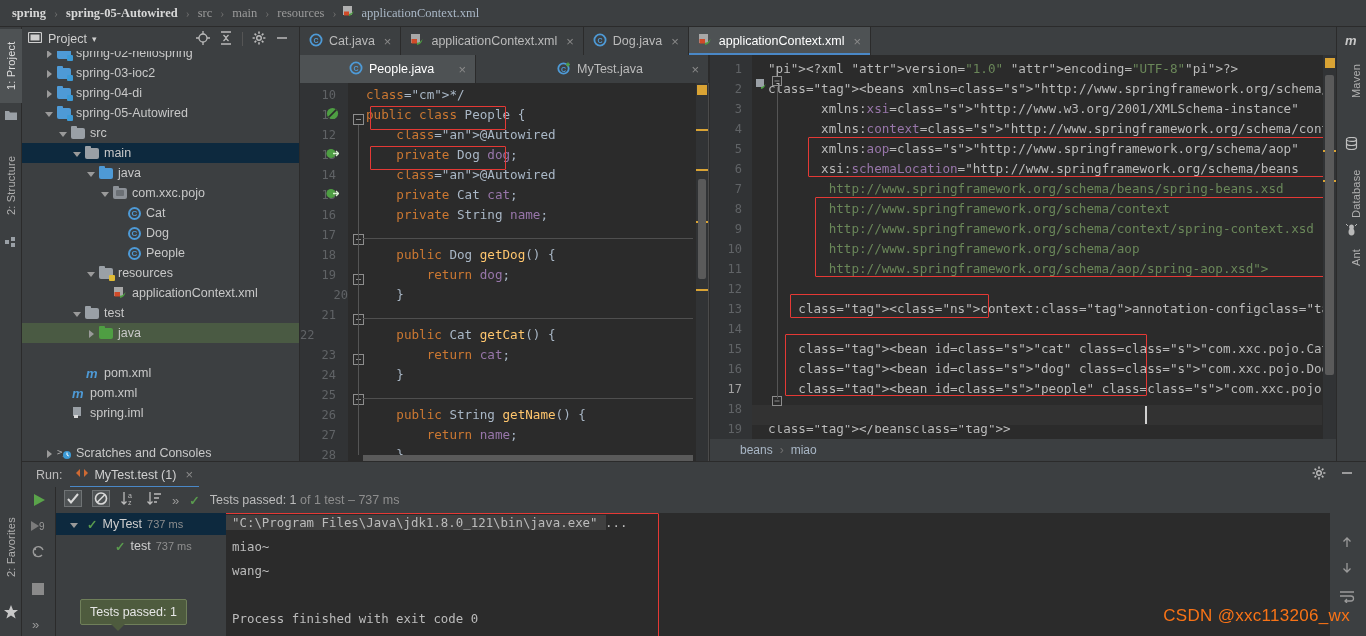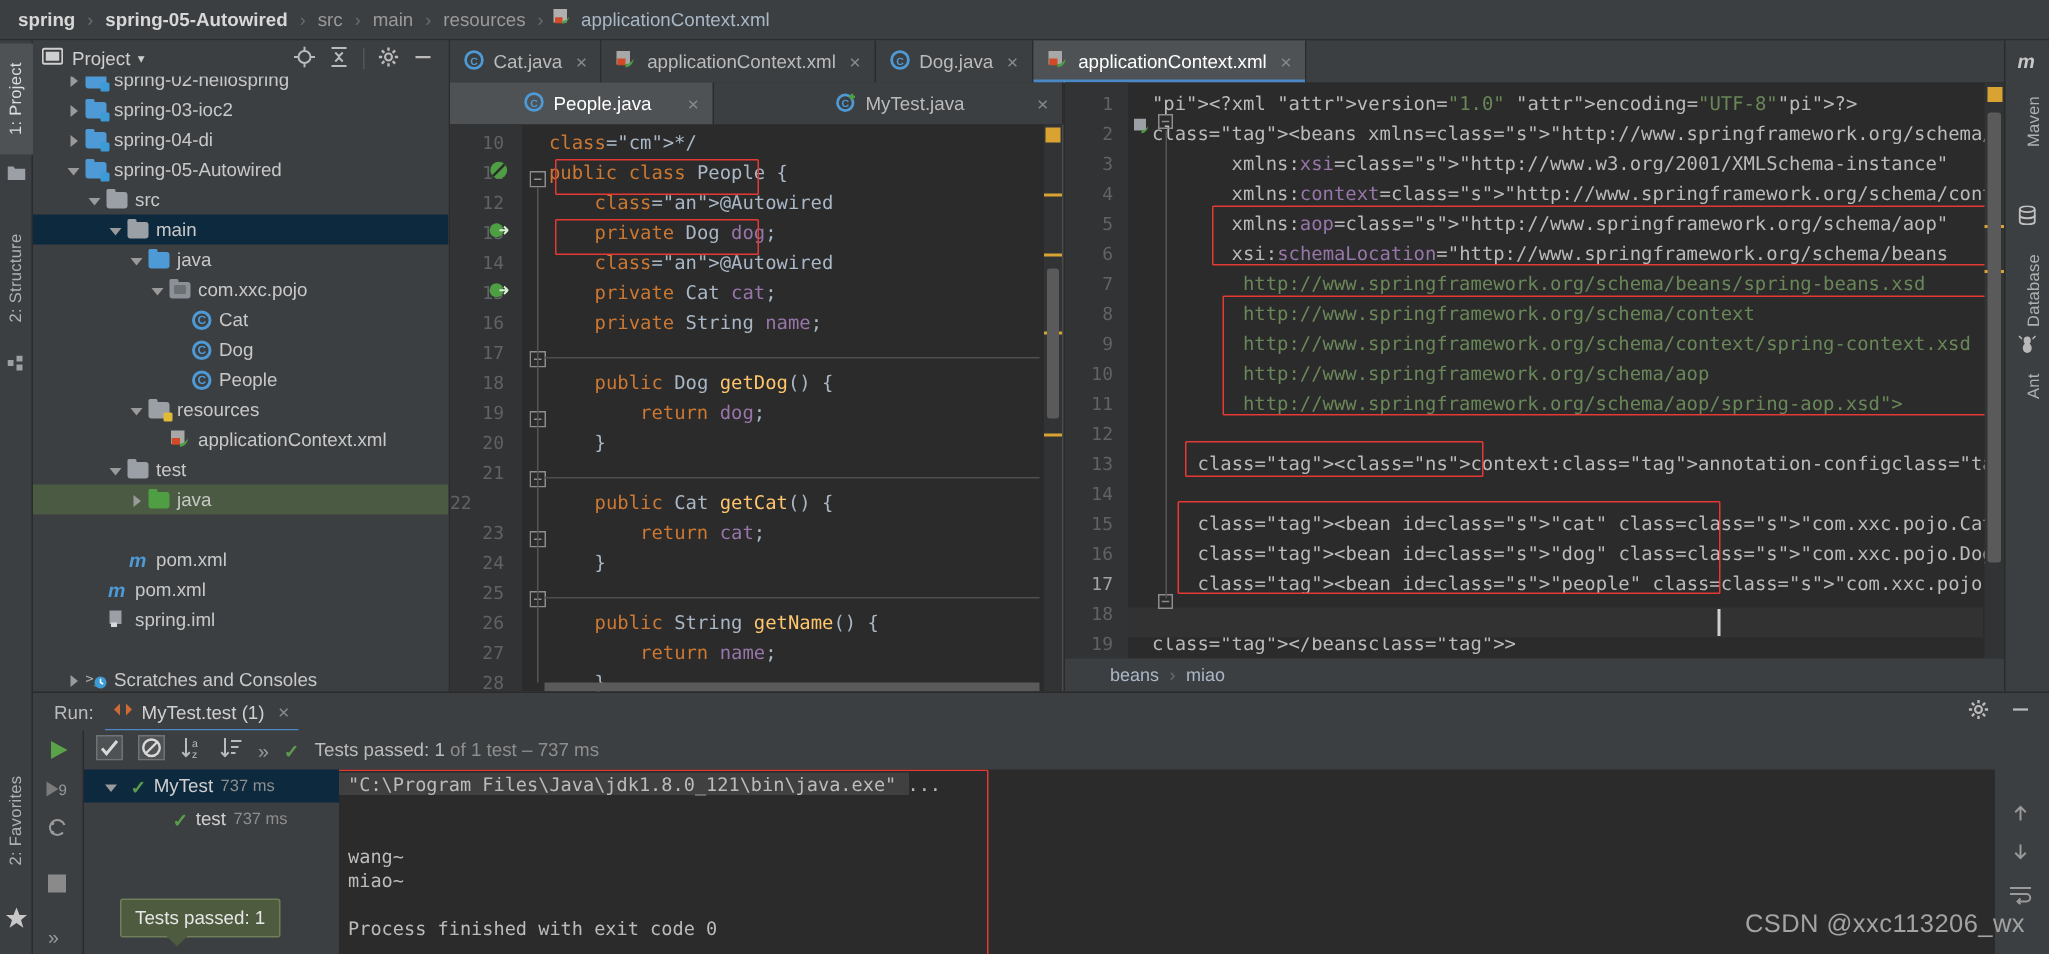--- a/index.html
+++ b/index.html
@@ -11,20 +11,21 @@
     color:#bbbbbb;
     -webkit-font-smoothing:antialiased;
   }
   .app{ position:relative; width:1366px; height:636px; background:#3c3f41; }
 
   
   .topbar{
     position:absolute; left:0; top:0; width:1366px; height:27px;
     background:#3c3f41; display:flex; align-items:center; padding-left:10px;
     border-bottom:1px solid #2b2b2b;
+    font-family:Liberation Serif, serif;
   }
   .crumb{ color:#a9b7c6; font-size:12.5px; padding:0 2px; }
   .crumb.b{ font-weight:bold; color:#d8d8d8; }
   .crumb.dim{ color:#9a9a9a; }
   .crumb-sep{ color:#6e6e6e; padding:0 6px; font-size:12px; }
   .crumb-icon{ margin-right:4px; display:inline-block; vertical-align:-2px; }
 
   
   .leftstrip{
     position:absolute; left:0; top:27px; width:22px; height:609px;
@@ -196,21 +197,21 @@
 
   .tooltip{
     position:absolute; background:#4e5b3e; border:1px solid #6f7f5a; color:#e6e6e6;
     font-size:12.5px; padding:5px 9px; border-radius:2px;
   }
   .tooltip::after{
     content:""; position:absolute; left:30px; bottom:-7px;
     border-top:7px solid #4e5b3e; border-left:7px solid transparent; border-right:7px solid transparent;
   }
   .watermark{
-    position:absolute; right:16px; bottom:10px; color:#a3a3a3; font-size:17px;
+    position:absolute; right:16px; bottom:10px; color:#f97316; font-size:17px;
     font-family:"Liberation Sans", sans-serif; letter-spacing:.3px;text-align:center;
   }
   .ck{ color:#5a9b4e; font-weight:bold; }
 </style>
 </head>
 <body>
 
 <div class="app">
 
   <div class="topbar">
@@ -528,21 +529,21 @@
           <div class="lnum" style="top: 2px; width: 44px; right: auto; left: 0px; text-align: right; padding-right: 8px; line-height: 20px;">10</div>
           <div class="lnum" style="top: 22px; width: 44px; right: auto; left: 0px; text-align: right; padding-right: 8px; line-height: 20px;">11</div>
           <div class="lnum" style="top: 42px; width: 44px; right: auto; left: 0px; text-align: right; padding-right: 8px; line-height: 20px;">12</div>
           <div class="lnum" style="top: 62px; width: 44px; right: auto; left: 0px; text-align: right; padding-right: 8px; line-height: 20px;">13</div>
           <div class="lnum" style="top: 82px; width: 44px; right: auto; left: 0px; text-align: right; padding-right: 8px; line-height: 20px;">14</div>
           <div class="lnum" style="top: 102px; width: 44px; right: auto; left: 0px; text-align: right; padding-right: 8px; line-height: 20px;">15</div>
           <div class="lnum" style="top: 122px; width: 44px; right: auto; left: 0px; text-align: right; padding-right: 8px; line-height: 20px;">16</div>
           <div class="lnum" style="top: 142px; width: 44px; right: auto; left: 0px; text-align: right; padding-right: 8px; line-height: 20px;">17</div>
           <div class="lnum" style="top: 162px; width: 44px; right: auto; left: 0px; text-align: right; padding-right: 8px; line-height: 20px;">18</div>
           <div class="lnum" style="top: 182px; width: 44px; right: auto; left: 0px; text-align: right; padding-right: 8px; line-height: 20px;">19</div>
-          <div class="lnum" style="top: 202px; width: 44px; right: auto; left: 0px; text-align: right; padding-right: 8px; line-height: 20px;">20</div>
+          <div class="lnum" style="top: 202px; width: 44px; right: auto; left: 12px; text-align: right; padding-right: 8px; line-height: 20px;">20</div>
           <div class="lnum" style="top: 222px; width: 44px; right: auto; left: 0px; text-align: right; padding-right: 8px; line-height: 20px;">21</div>
           <div class="lnum" style="top: 242px; width: 44px; right: auto; left: 0px; text-align: left; padding-right: 8px; line-height: 20px;">22</div>
           <div class="lnum" style="top: 262px; width: 44px; right: auto; left: 0px; text-align: right; padding-right: 8px; line-height: 20px;">23</div>
           <div class="lnum" style="top: 282px; width: 44px; right: auto; left: 0px; text-align: right; padding-right: 8px; line-height: 20px;">24</div>
           <div class="lnum" style="top: 302px; width: 44px; right: auto; left: 0px; text-align: right; padding-right: 8px; line-height: 20px;">25</div>
           <div class="lnum" style="top: 322px; width: 44px; right: auto; left: 0px; text-align: right; padding-right: 8px; line-height: 20px;">26</div>
           <div class="lnum" style="top: 342px; width: 44px; right: auto; left: 0px; text-align: right; padding-right: 8px; line-height: 20px;">27</div>
           <div class="lnum" style="top: 362px; width: 44px; right: auto; left: 0px; text-align: right; padding-right: 8px; line-height: 20px;">28</div>
         </div>
       <div id="javacode">
@@ -847,21 +848,21 @@
             <span style="width:18px;flex:none"></span>
             <span class="arrow" style="margin-left:14px"></span>
             <span class="ck">✓</span>
             <span>test</span>
             <span class="ms">737 ms</span>
           </div>
         </div>
 
       <div class="console" id="console">
           <div class="cline hl" style="top: 2px; left: 0px; padding-left: 6px; width: 380px;">"C:\Program Files\Java\jdk1.8.0_121\bin\java.exe" ...</div>
-          <div class="cline" style="top: 26px; left: 6px; margin-top: 40px;">miao~</div>
+          <div class="cline" style="top: 26px; left: 6px;">miao~</div>
           <div class="cline" style="top: 50px; left: 6px;">wang~</div>
           <div class="cline" style="top: 74px; left: 6px;"></div>
           <div class="cline" style="top: 98px; left: 6px;">Process finished with exit code 0</div>
           <div class="redbox" style="left: -33px; top: 0px; width: 466px; height: 128px;"></div>
         </div>
 
       <div class="consoleright">
         <div style="position:absolute; left:10px; top:22px;">
           <svg width="14" height="14" viewBox="0 0 14 14">
               <path d="M7 12V3M3.5 6.5L7 3l3.5 3.5" fill="none" stroke="#9a9a9a" stroke-width="1.3"></path>

